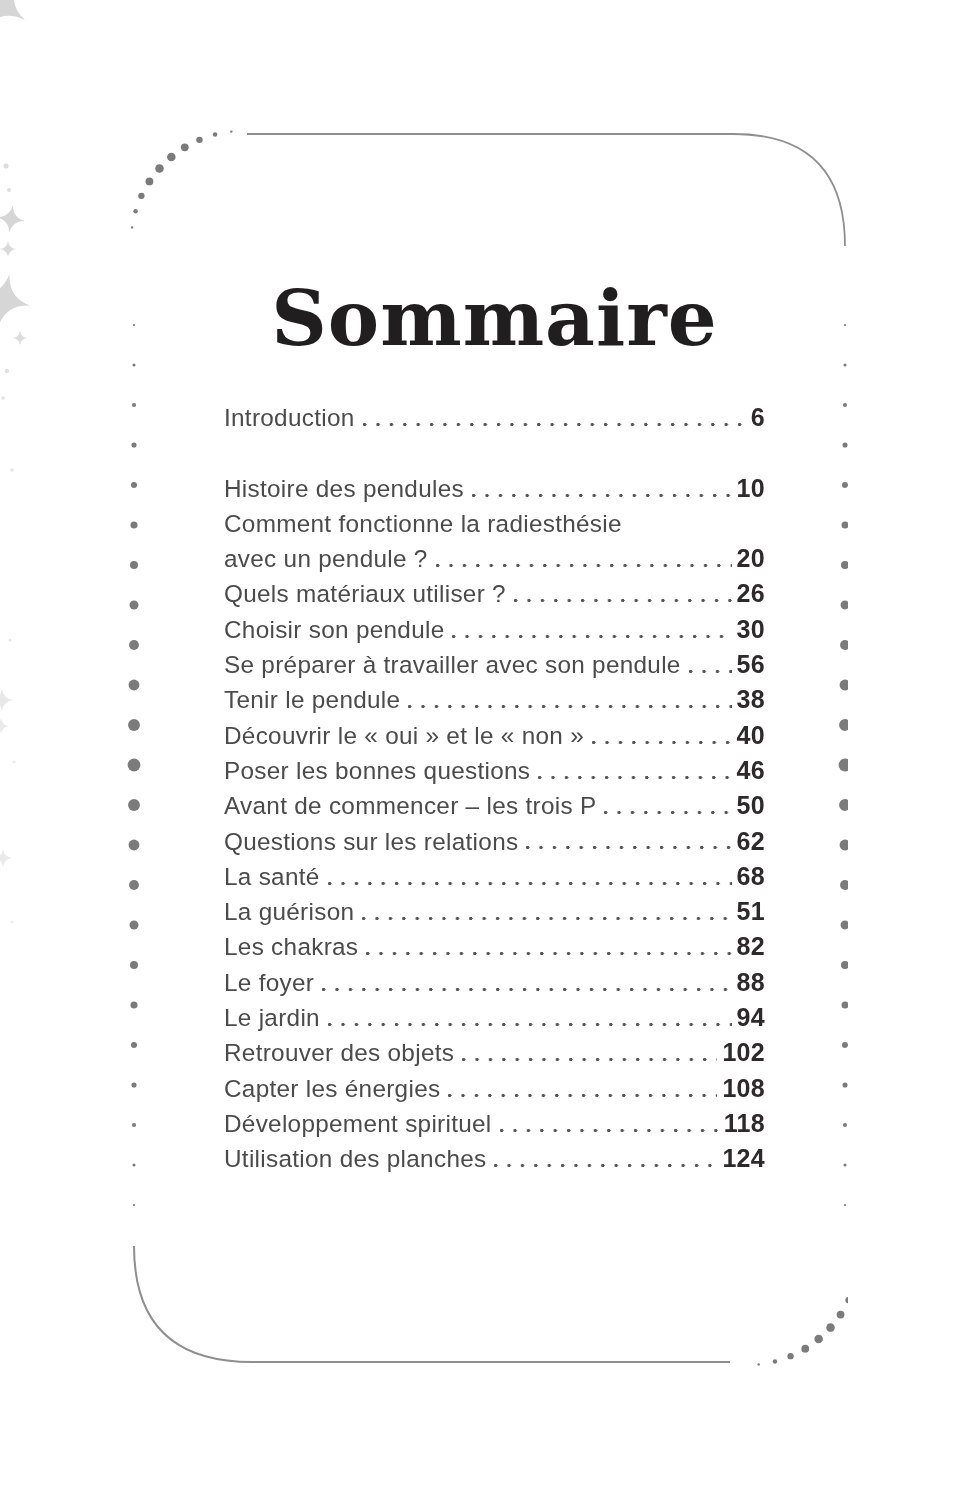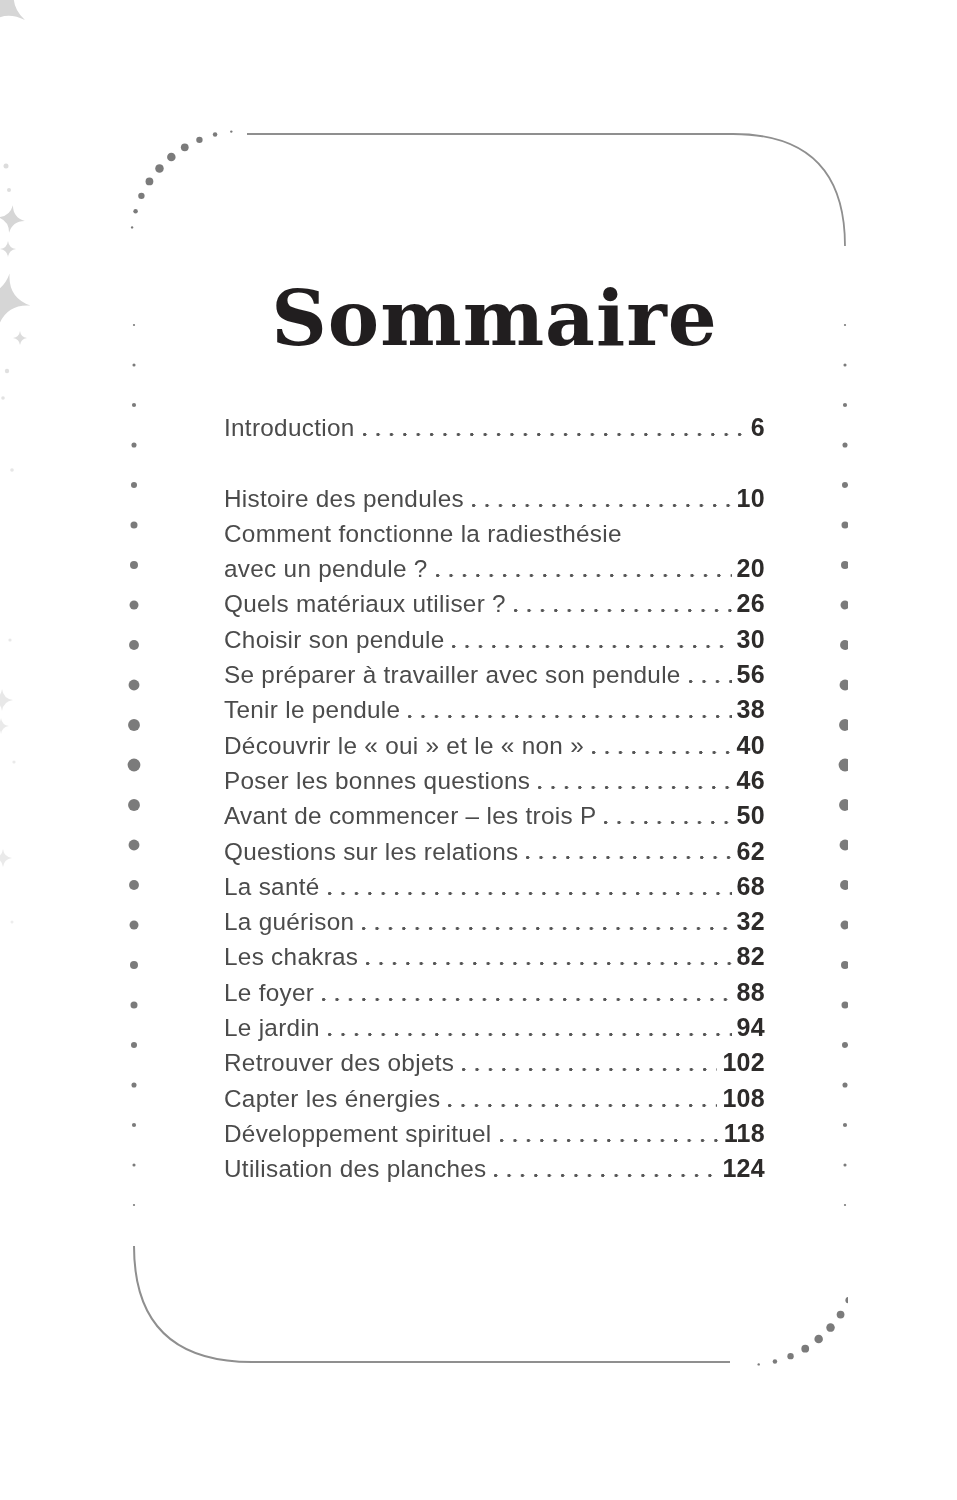--- a/index.html
+++ b/index.html
@@ -31,21 +31,21 @@
     text-align:center;
     font-family:"DejaVu Serif", serif;
     font-weight:700;
     font-size:77px;
     line-height:100px;
     letter-spacing:1px;
     color:var(--title);
   }
   .toc{
     position:absolute;
-    left:224px;top:410px;width:541px;
+    left:224px;top:400px;width:541px;
   }
   .toc-row{
     display:flex;
     align-items:baseline;
     height:35.3px;
     line-height:35.3px;
     font-size:24.3px;
     letter-spacing:0.3px;
     color:var(--item);
     white-space:nowrap;
@@ -219,21 +219,21 @@
         <span class="pagenum">62</span>
       </div>
       <div class="toc-row">
         <span class="label">La santé</span>
         <span class="leader"></span>
         <span class="pagenum">68</span>
       </div>
       <div class="toc-row">
         <span class="label">La guérison</span>
         <span class="leader"></span>
-        <span class="pagenum">32</span>
+        <span class="pagenum">51</span>
       </div>
       <div class="toc-row">
         <span class="label">Les chakras</span>
         <span class="leader"></span>
         <span class="pagenum">82</span>
       </div>
       <div class="toc-row">
         <span class="label">Le foyer</span>
         <span class="leader"></span>
         <span class="pagenum">88</span>

